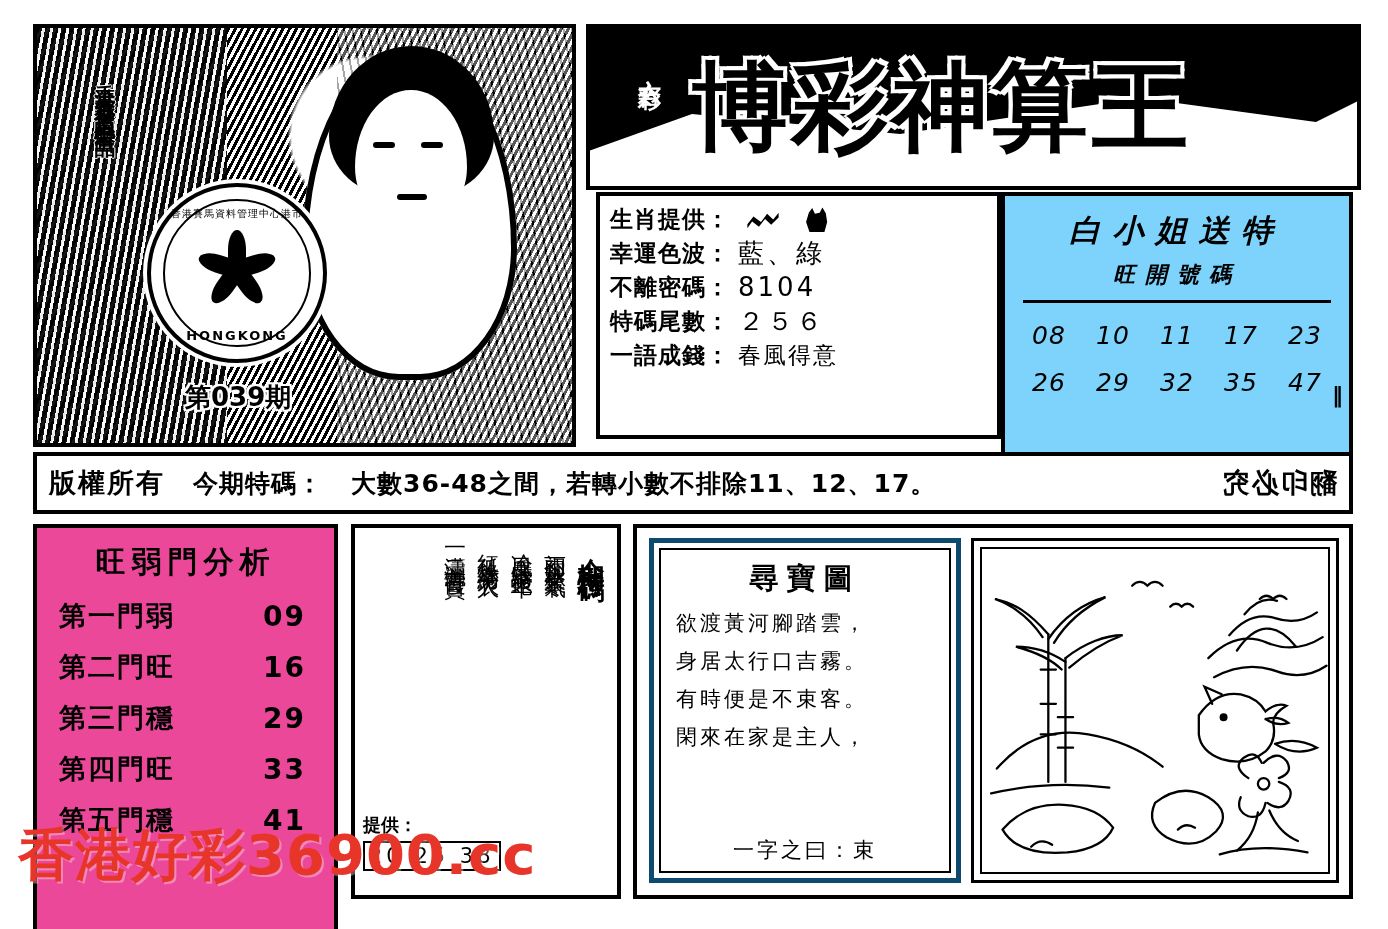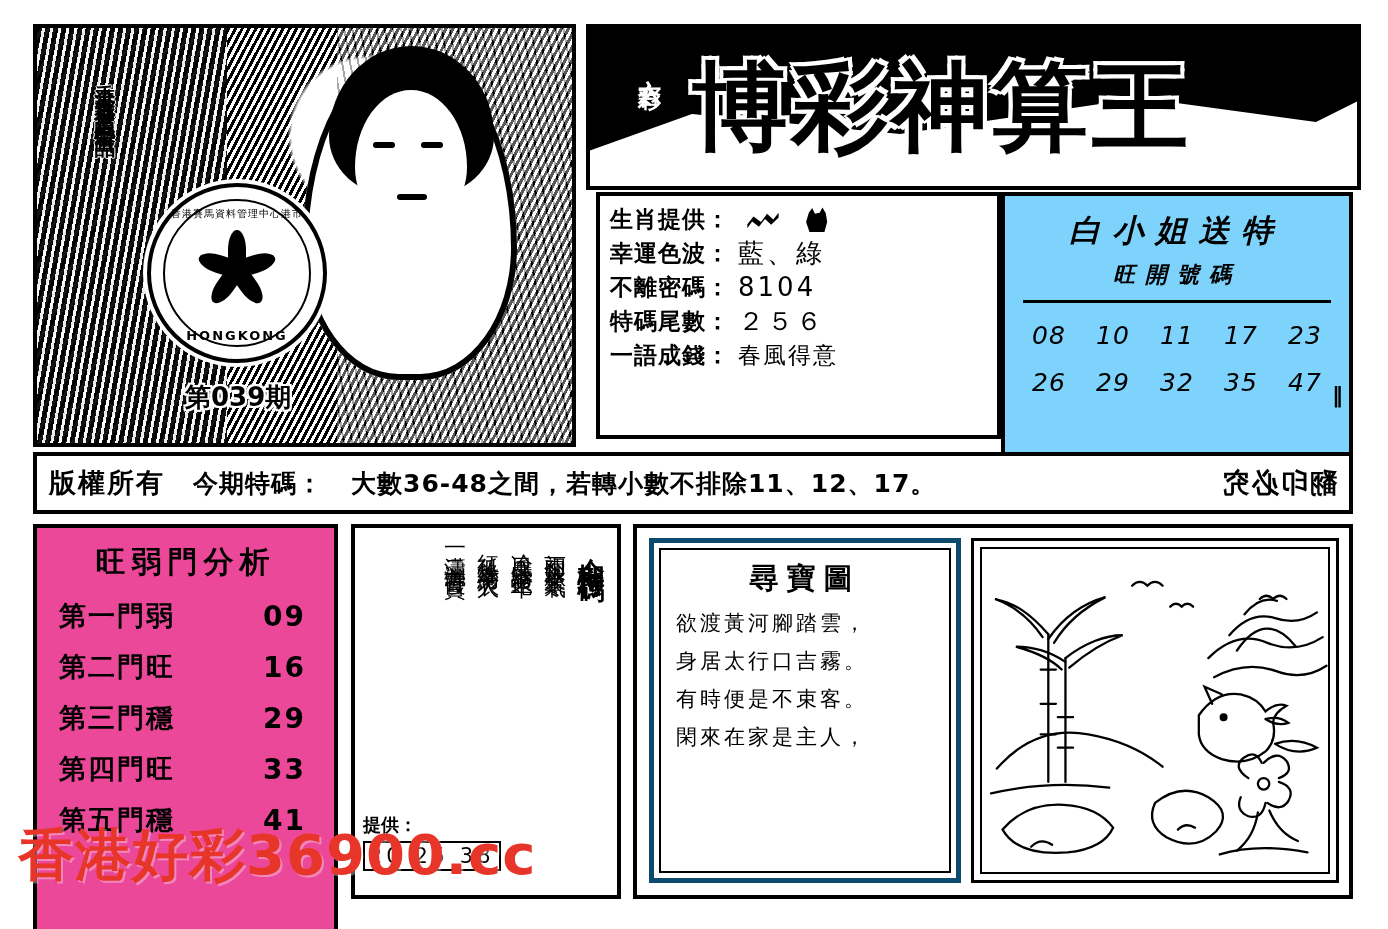--- a/index.html
+++ b/index.html
@@ -395,20 +395,21 @@
     <div class="pictbox">
 
       <div class="pict-left">
         <div class="pict-frame">
           <div class="pict-frame-inner"></div>
           <div class="pict-title">尋寶圖</div>
           <div class="pline">欲渡黃河腳踏雲，</div>
           <div class="pline">身居太行口吉霧。</div>
           <div class="pline">有時便是不束客。</div>
           <div class="pline">閑來在家是主人，</div>
+          <div class="pfoot">一字之曰：束</div>
         </div>
       </div>
 
       <div class="pict-right">
         <div class="rframe">
           <div class="rframe2"></div>
           <svg viewBox="0 0 380 350" width="100%" height="100%">
             <g fill="none" stroke="#000" stroke-width="2.4" stroke-linecap="round">
 
               <path d="M78 250 L78 95"></path>

